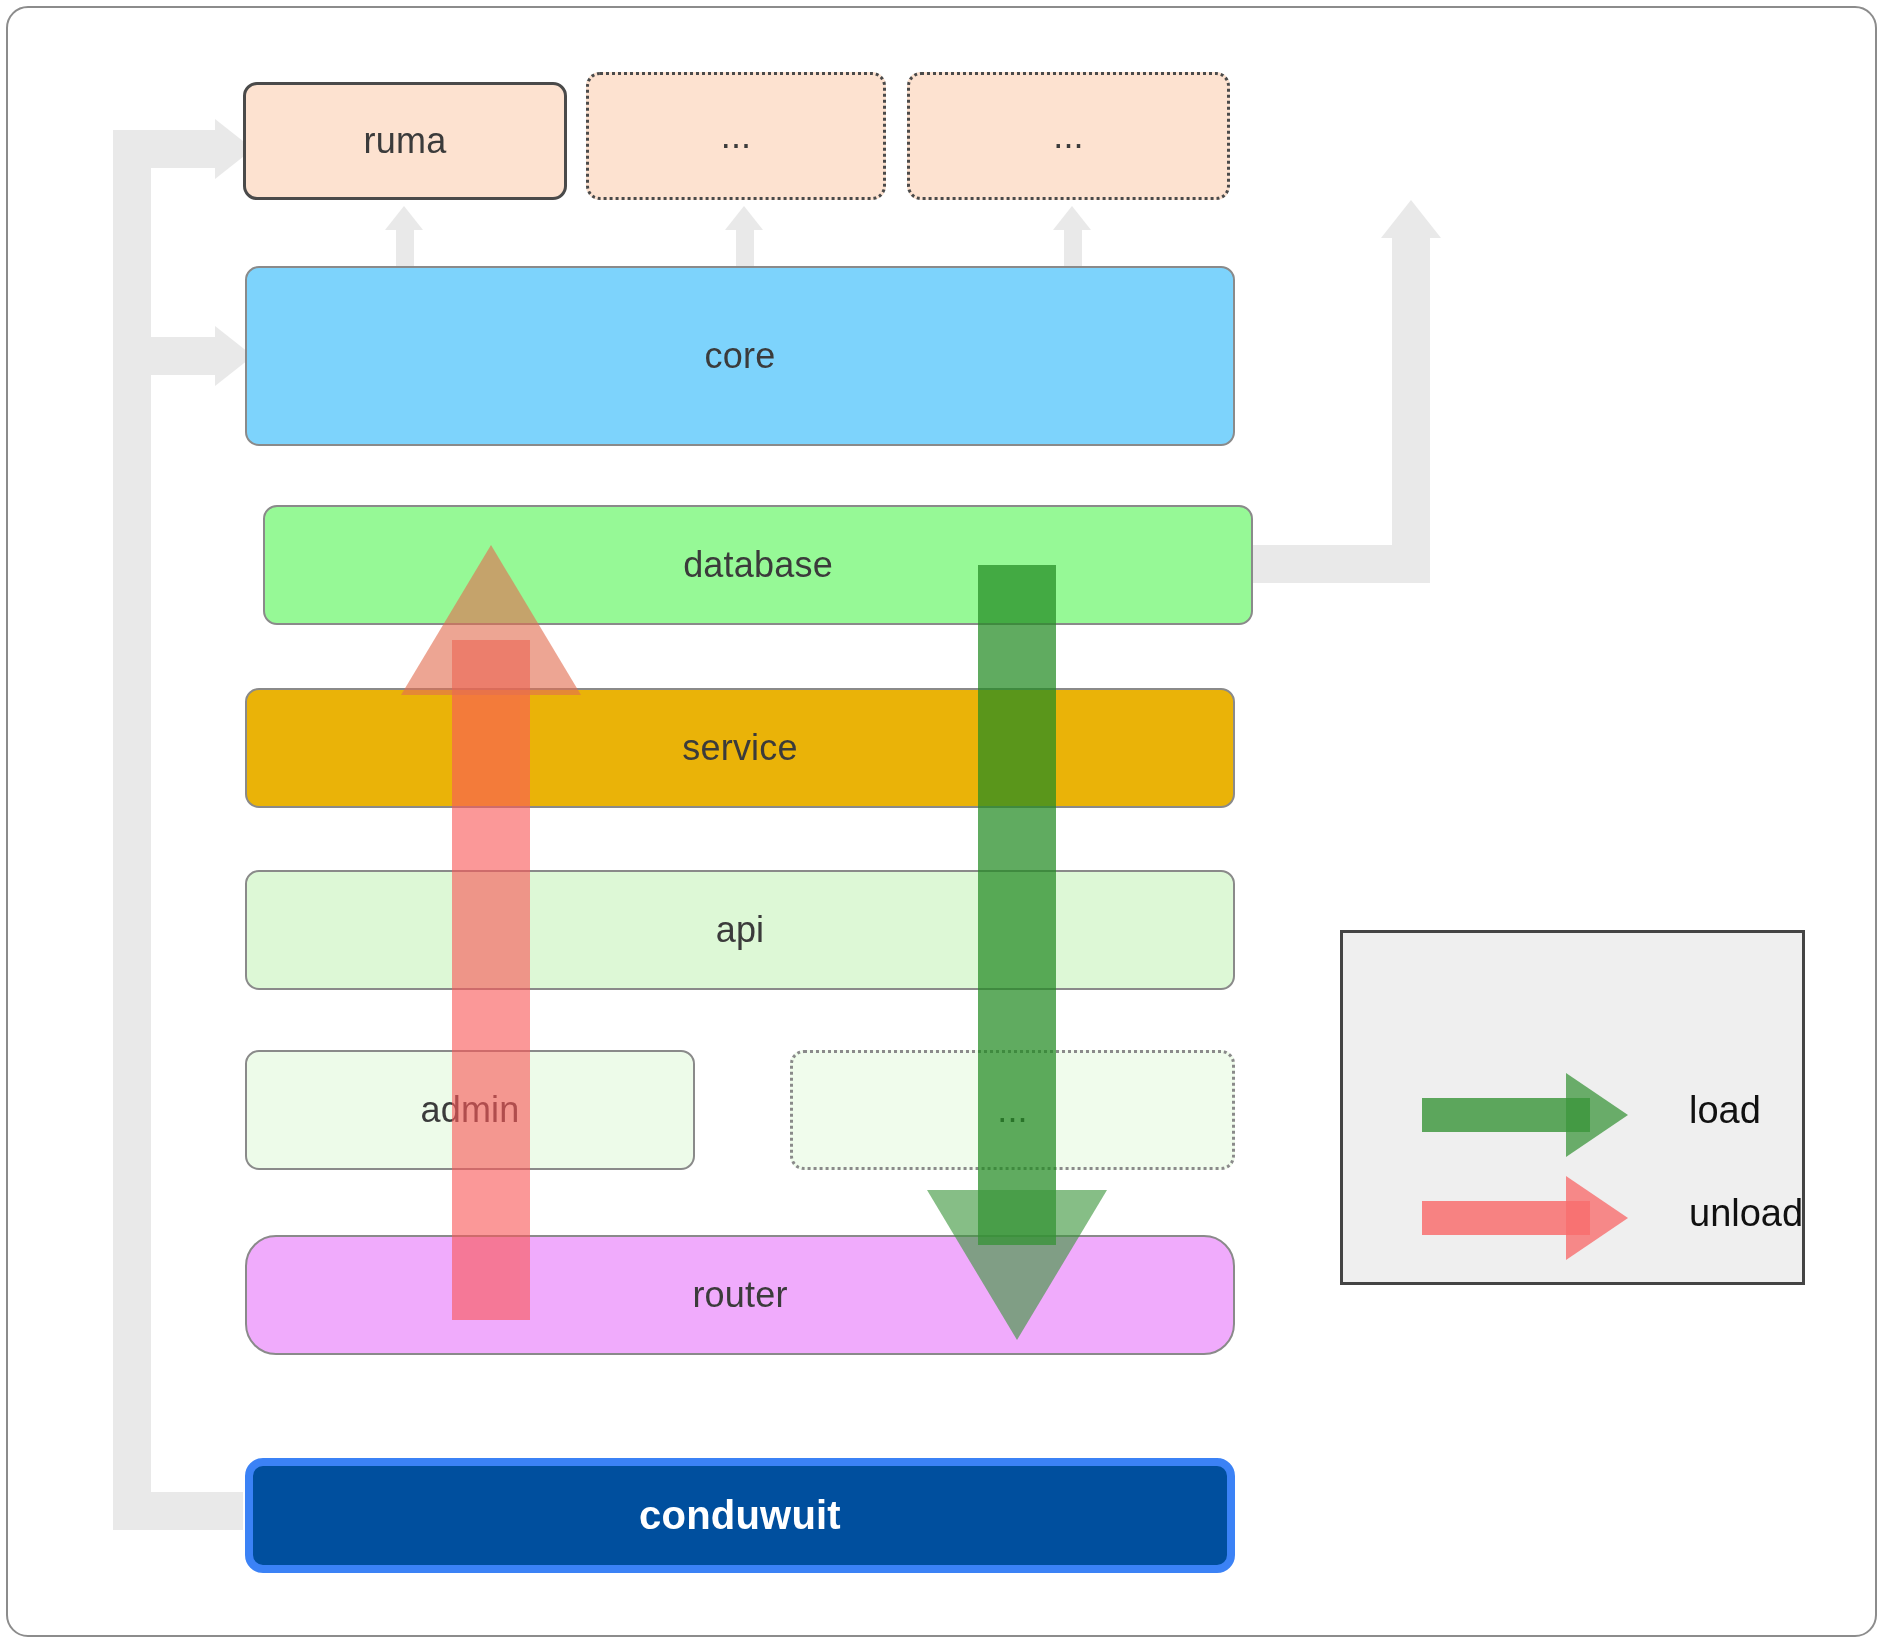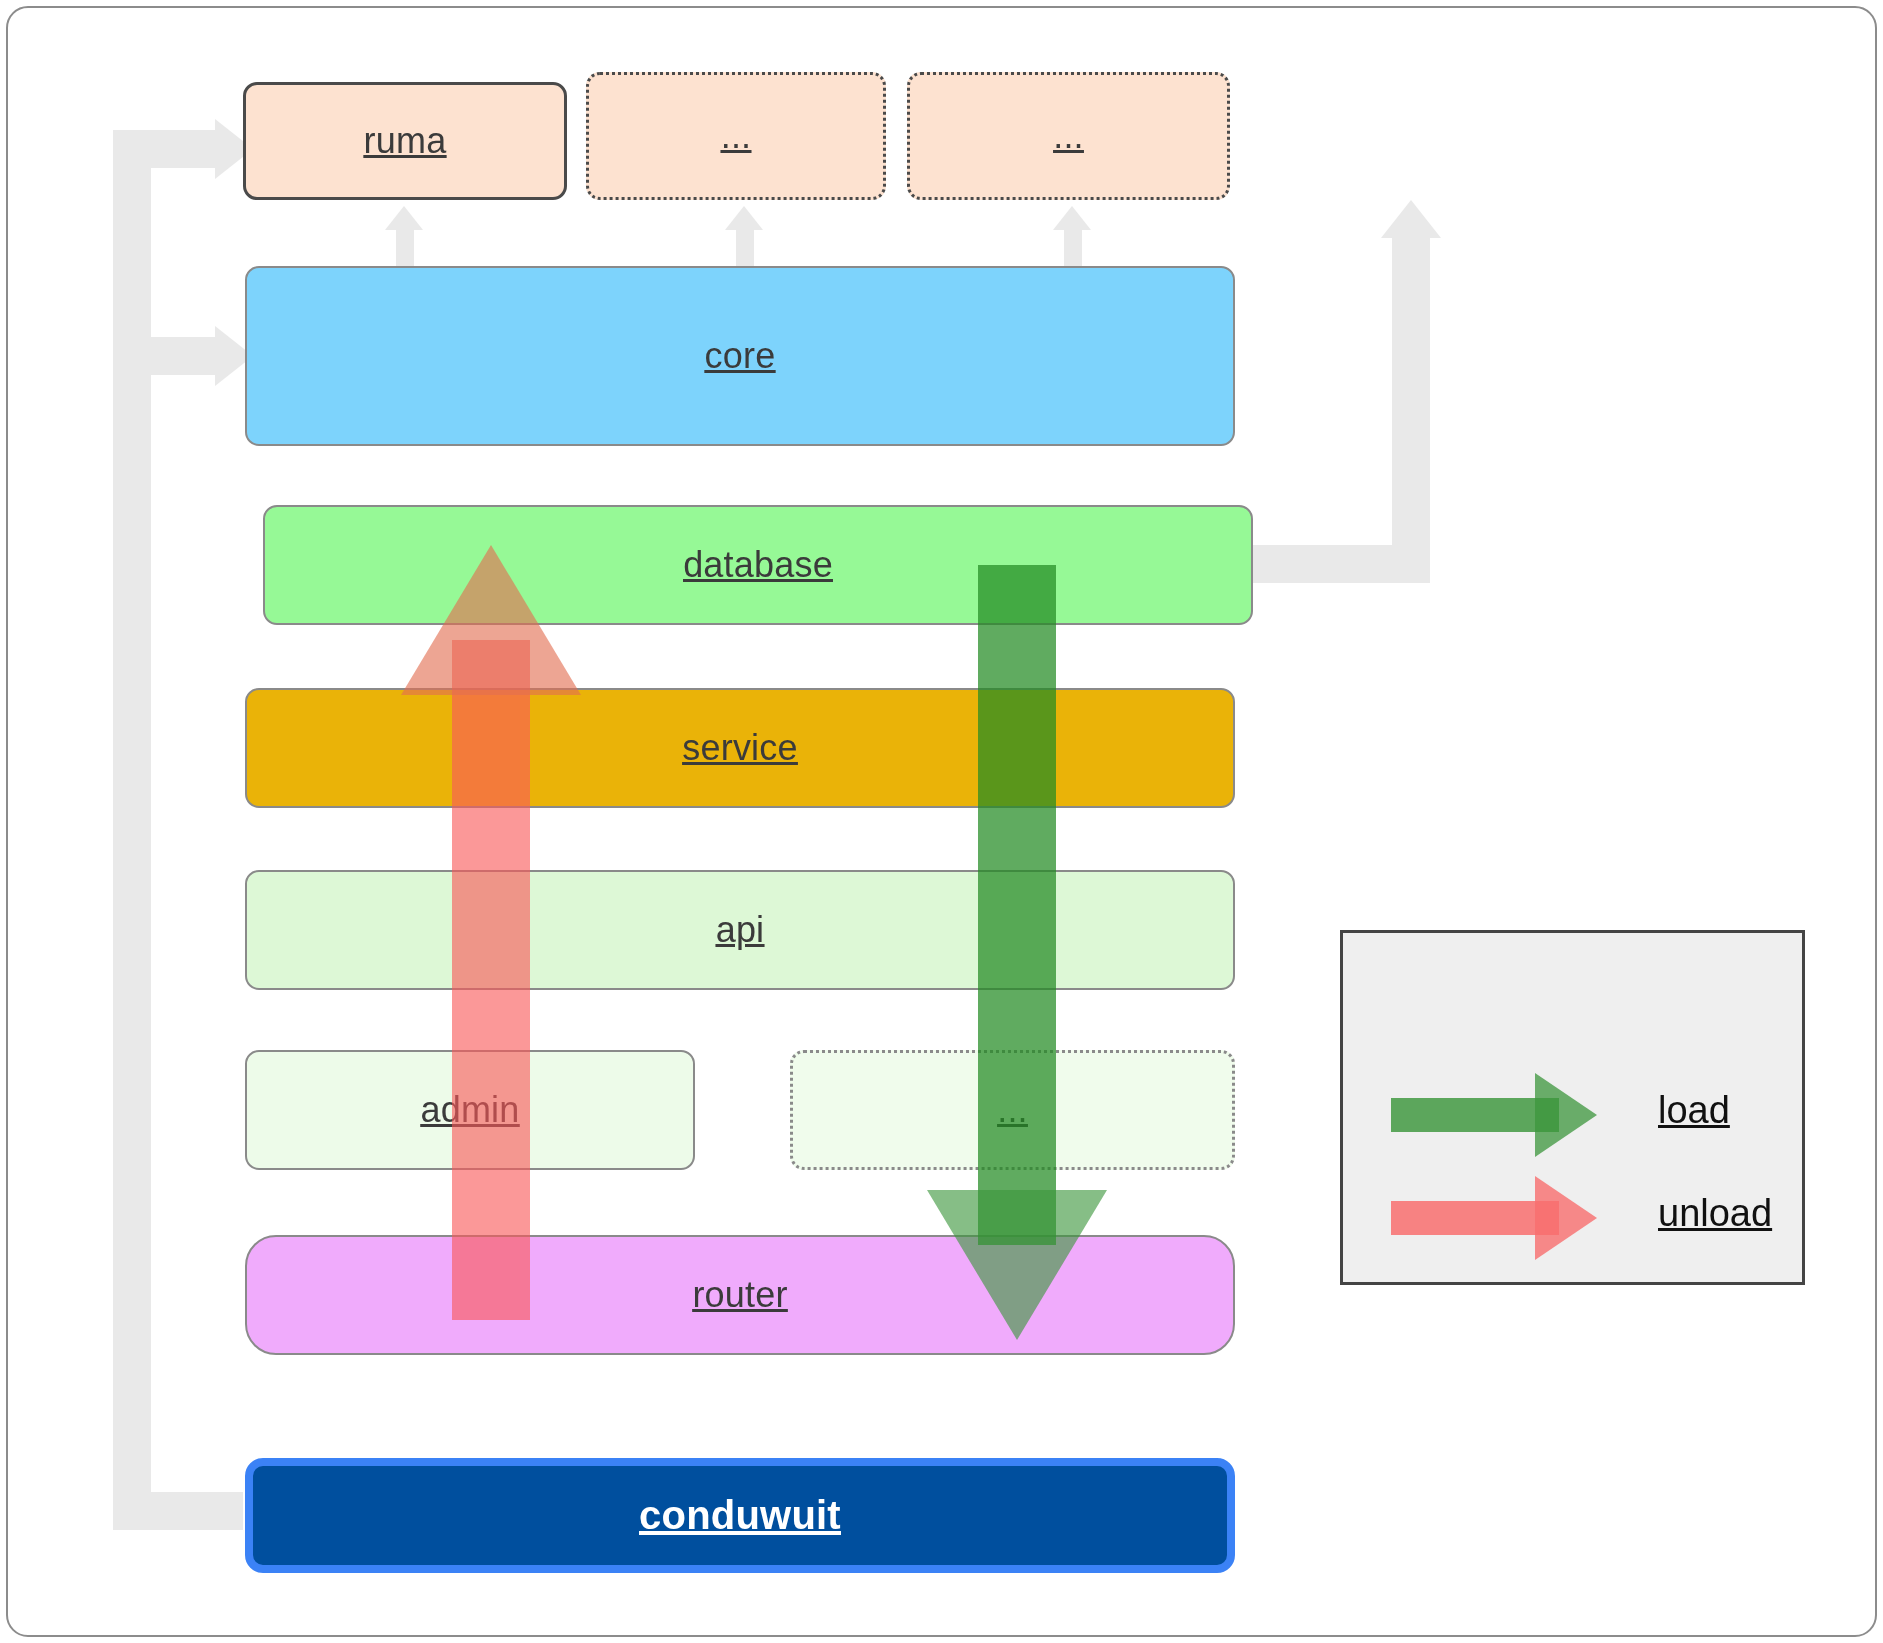--- a/index.html
+++ b/index.html
@@ -1,15 +1,15 @@
 <!DOCTYPE html>
 <html><head>
 <meta charset="utf-8">
 <style>
-  * { box-sizing: border-box; margin: 0; padding: 0; text-decoration: underline; }
+  * { box-sizing: border-box; margin: 0; padding: 0; }
   html, body {
     width: 1883px; height: 1643px;
     background: #ffffff;
     font-family: "Liberation Sans", sans-serif;
     overflow: hidden;
   }
   #stage {
     position: relative;
     width: 1883px; height: 1643px;
     background: #ffffff;
@@ -111,21 +111,21 @@
     background: #efefef;
     border: 3px solid #444444;
   }
   .legend-title {
     position: absolute;
     width: 100%;
     text-align: center;
     font-size: 40px;
     color: #111111;
   }
-  .legend-row { position: absolute; }
+  .legend-row { position: absolute; margin-left: 31px; }
   .legend-shaft { position: absolute; height: 34px; }
   .legend-head {
     position: absolute;
     width: 0; height: 0;
     border-top: 42px solid transparent;
     border-bottom: 42px solid transparent;
   }
   .legend-label {
     position: absolute;
     font-size: 38px;

